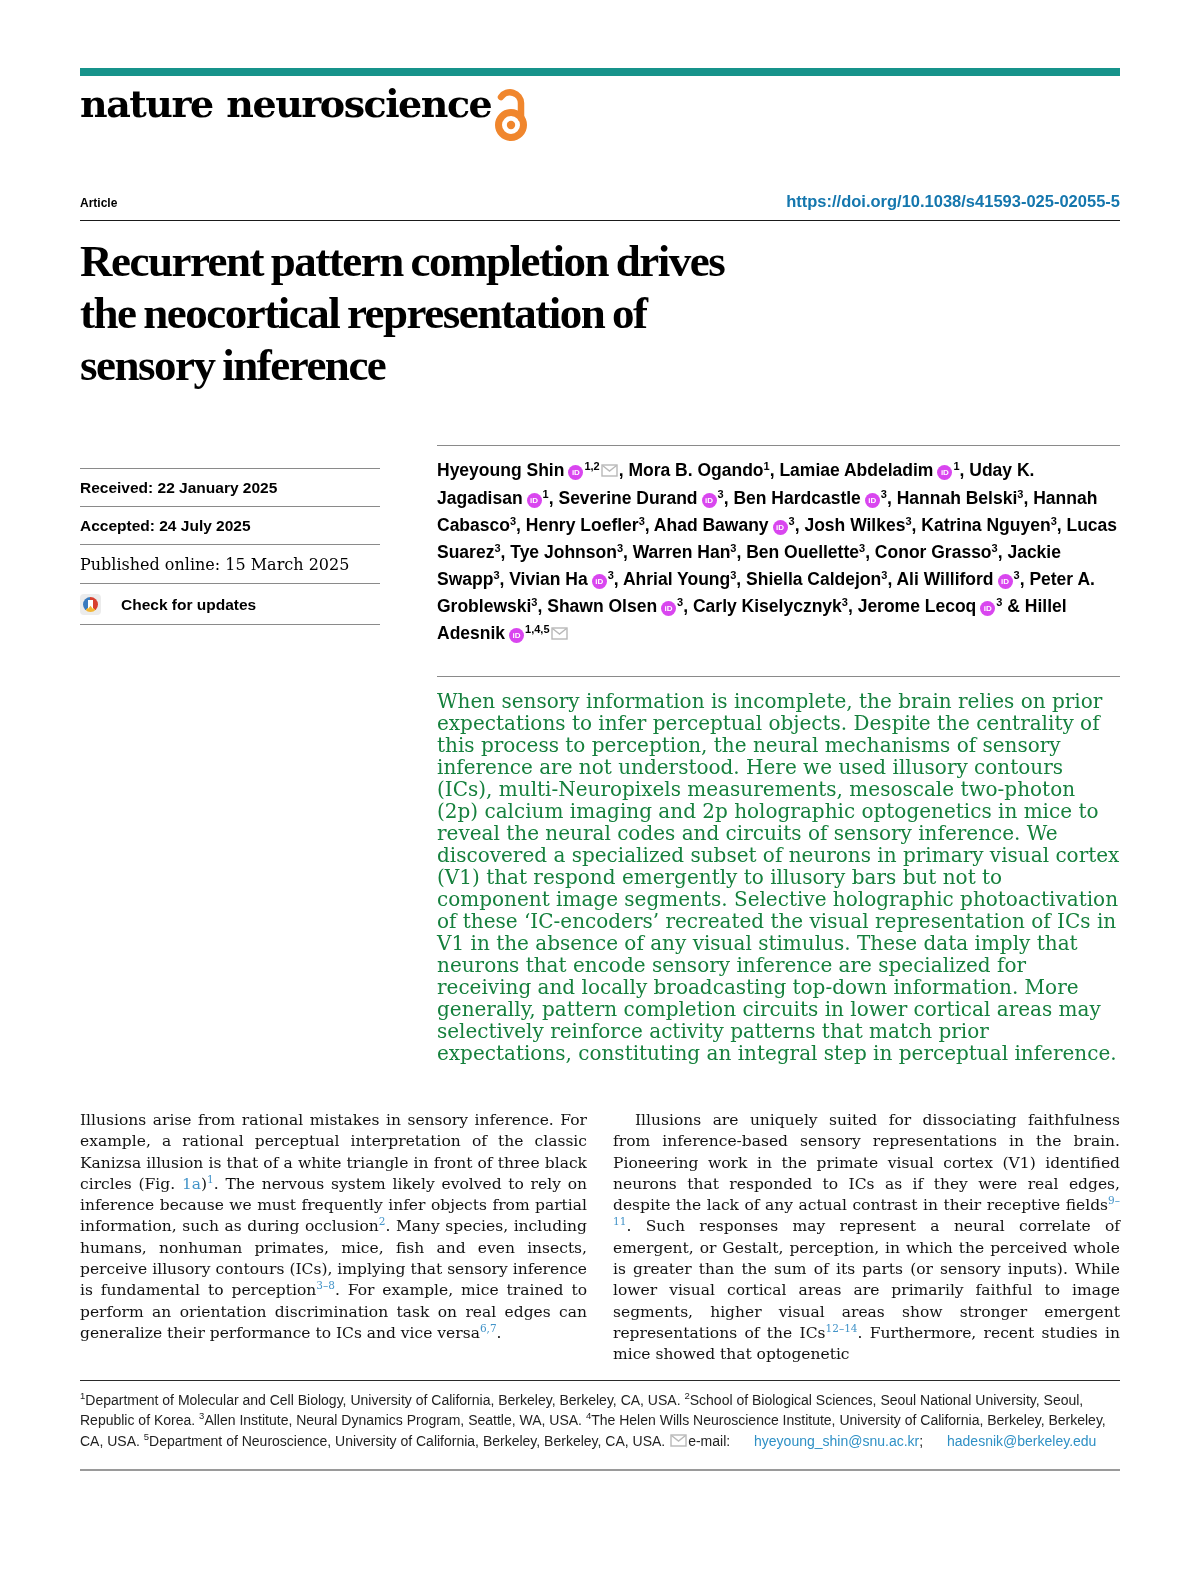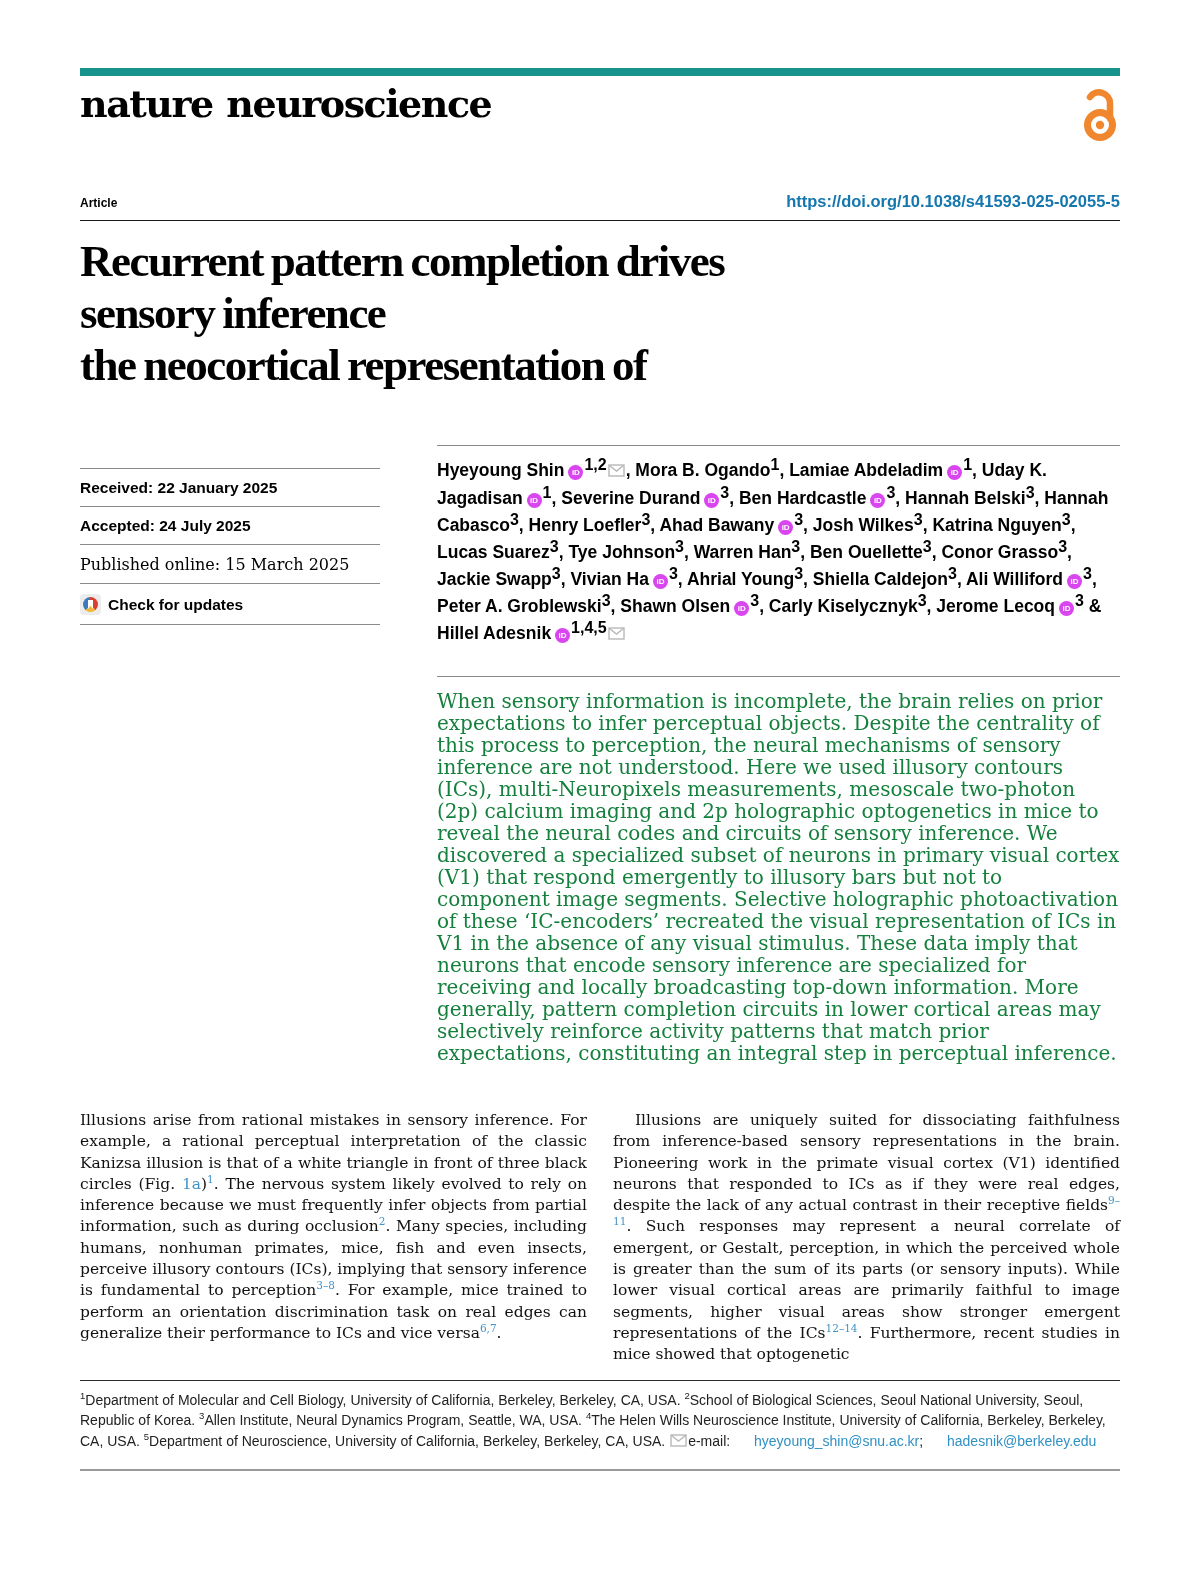--- a/index.html
+++ b/index.html
@@ -5,46 +5,46 @@
   :root{
     --teal:#17938B; --orange:#F0862D; --doi-blue:#1577AE; --ref-blue:#4293C8;
     --mail-blue:#2E90C5; --footer-blue:#1578A8; --rule-dark:#1a1a1a; --rule-light:#8a8a8a;
   }
   *{margin:0;padding:0;box-sizing:border-box;}
   body{background:#fff;}
   .page{width:1200px;height:1593px;background:#fff;overflow:hidden;position:relative;
         font-family:"Liberation Sans",sans-serif;color:#000;}
   .inner{margin:0 80px;width:1040px;}
   .teal-bar{height:8px;background:var(--teal);margin-top:68px;}
-  .masthead{display:flex;justify-content:space-between;align-items:flex-start;margin-top:6px;}
+  .masthead{display:flex;align-items:flex-start;margin-top:6px;}
   .journal-logo{font-family:"DejaVu Serif",serif;font-weight:700;font-size:38px;
         letter-spacing:-1.5px;word-spacing:2px;color:#000;line-height:1.15;}
   .oa-icon{margin-top:6px;}
   .article-row{display:flex;justify-content:space-between;align-items:baseline;
         margin-top:46px;padding-bottom:9px;border-bottom:1.5px solid var(--rule-dark);}
   .article-type{font-size:12px;font-weight:700;}
   .doi-link{font-size:16.5px;font-weight:700;color:var(--doi-blue);text-decoration:none;cursor:pointer;}
   .page-title{font-family:Liberation Serif, serif;font-weight:700;font-size:45px;
         line-height:52px;letter-spacing:-1.5px;word-spacing:-2px;margin-top:14px;color:#000;}
   .page-title div{white-space:nowrap;}
   .info-grid{display:flex;gap:57px;margin-top:54px;align-items:center;}
   .dates-panel{width:300px;flex:none;}
   .date-row{border-top:1px solid var(--rule-light);padding:10px 0 9px;font-size:15.5px;font-weight:700;}
   .date-row.serif{font-family:"DejaVu Serif",serif;font-weight:400;font-size:16px;}
   .date-row.last{border-bottom:1px solid var(--rule-light);}
-  .check-row{display:flex;align-items:center;gap:7px;cursor:pointer;}
+  .check-row{display:flex;align-items:center;gap:20px;cursor:pointer;}
   .crossmark{width:21px;height:21px;border-radius:4px;background:#ececec;flex:none;
         display:flex;align-items:center;justify-content:center;}
   .cm-circle{width:15px;height:15px;border-radius:50%;position:relative;
         background:conic-gradient(#d8402f 0 38%, #f2b636 38% 62%, #3a7bbf 62% 100%);}
   .cm-book{position:absolute;left:5px;top:3px;width:5px;height:9px;background:#fff;
         clip-path:polygon(0 0,100% 0,100% 100%,50% 65%,0 100%);}
   .authors-panel{width:683px;border-top:1px solid var(--rule-light);padding-top:11px;}
   .author-list{font-size:17.5px;font-weight:700;line-height:27px;color:#000;}
-  .author-list sup{font-size:16px;line-height:0;vertical-align:6px;letter-spacing:0;}
+  .author-list sup{font-size:11px;line-height:0;vertical-align:6px;letter-spacing:0;}
   .orcid{display:inline-block;width:15px;height:15px;border-radius:50%;background:#d946ef;color:#fff;
         font:700 8px/15px "Liberation Sans",sans-serif;text-align:center;vertical-align:1px;
         margin:0 1px 0 4px;cursor:pointer;}
   .env{display:inline-block;vertical-align:-1px;margin:0 1px;}
   .abstract-block{margin-left:357px;width:683px;margin-top:28px;
         border-top:1px solid var(--rule-light);padding-top:13px;}
   .abstract-text{font-family:"DejaVu Serif",serif;font-size:20px;line-height:22px;color:#15803d;}
   .body-cols{display:flex;gap:26px;margin-top:46px;}
   .body-col{width:507px;font-family:"DejaVu Serif",serif;font-size:15.5px;line-height:21.3px;
         text-align:justify;color:#111;}
@@ -76,22 +76,22 @@
       </div>
     </div>
 
     <div class="article-row">
       <span class="article-type">Article</span>
       <span class="doi-link">https://doi.org/10.1038/s41593-025-02055-5</span>
     </div>
 
     <div class="page-title">
       <div>Recurrent pattern completion drives</div>
+      <div>the neocortical representation of</div>
       <div>sensory inference</div>
-      <div>the neocortical representation of</div>
     </div>
 
     <div class="info-grid">
       <div class="dates-panel">
         <div class="date-row">Received: 22 January 2025</div>
         <div class="date-row">Accepted: 24 July 2025</div>
         <div class="date-row serif">Published online: 15 March 2025</div>
         <div class="date-row last check-row">
           <span class="crossmark">
               <span class="cm-circle">

